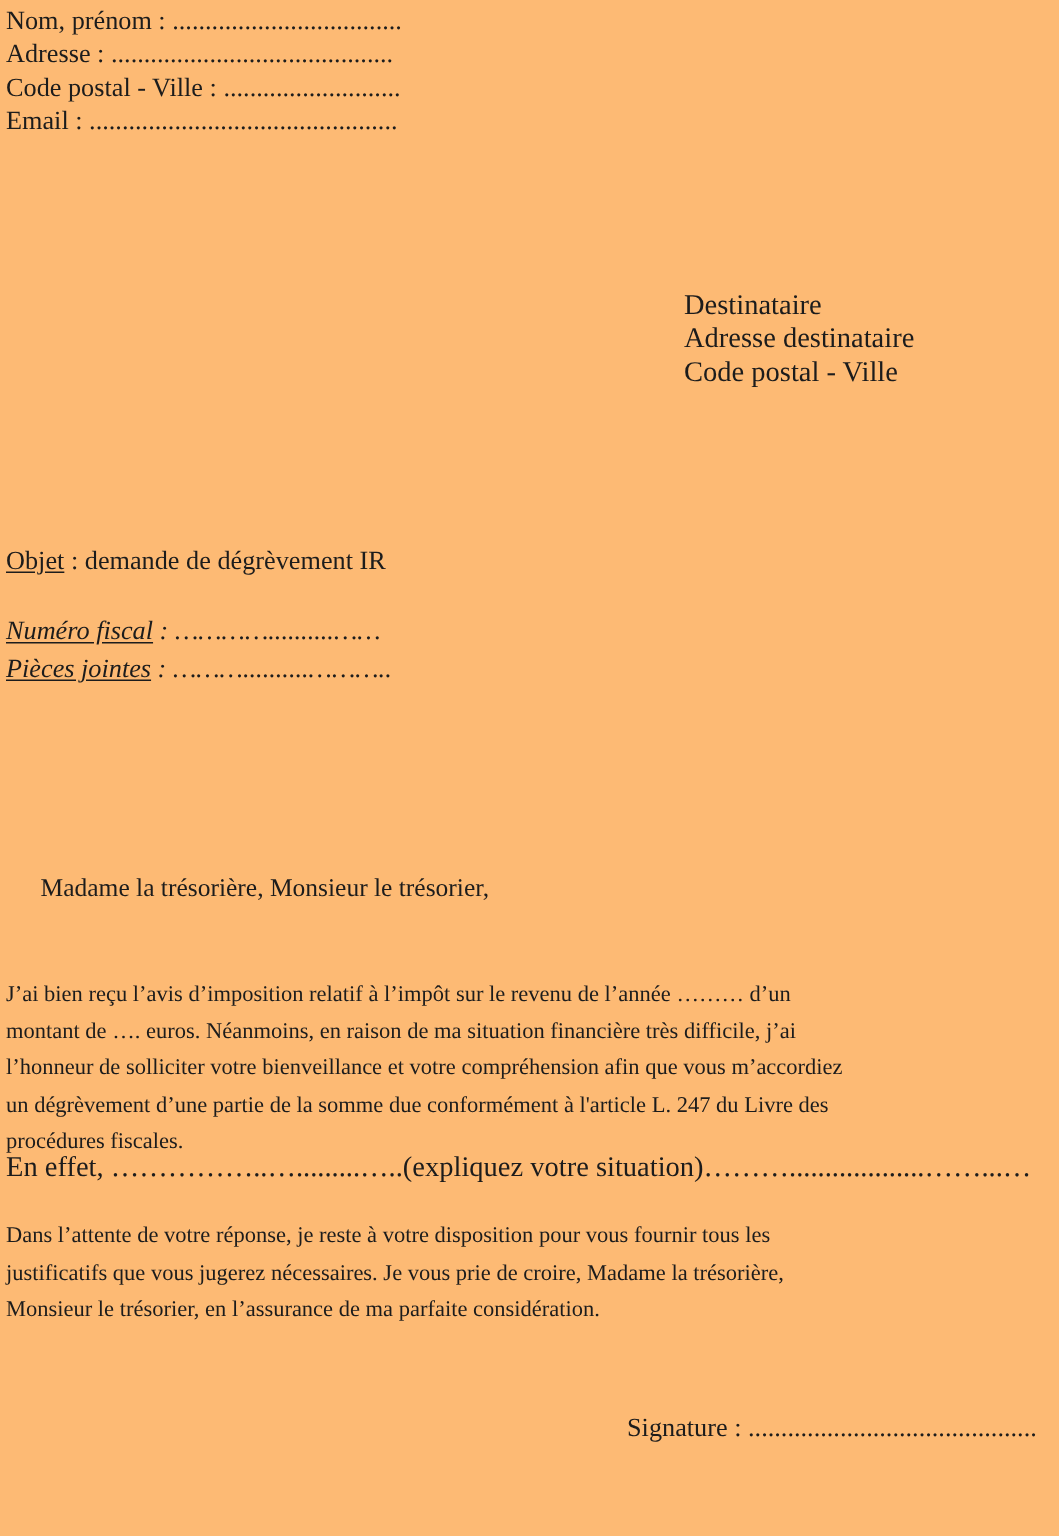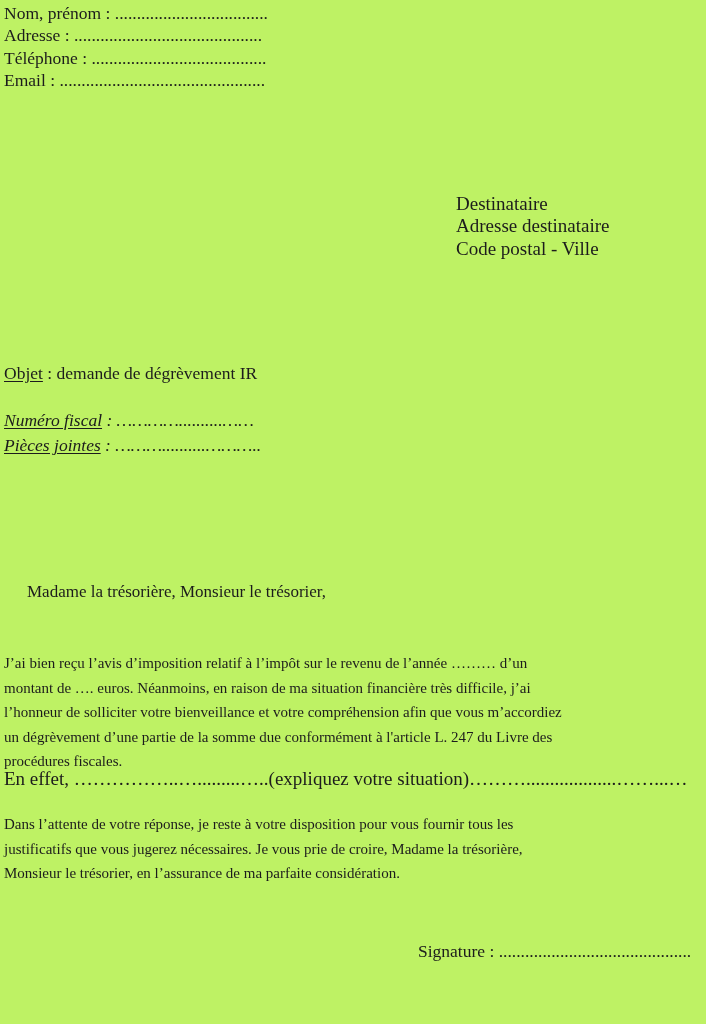--- a/index.html
+++ b/index.html
@@ -4,21 +4,21 @@
 <style>
   html, body {
     margin: 0;
     padding: 0;
     background: #ffffff;
   }
   .page {
     position: relative;
     width: 706px;
     height: 1024px;
-    background: #bef264;
+    background: #fdba74;
     font-family: "Liberation Serif", serif;
     color: #1c1c1c;
     overflow: hidden;
   }
   .block { position: absolute; }
   .line { white-space: nowrap; }
 
   .sender {
     left: 4px; top: 2px;
     font-size: 17.5px;
@@ -74,21 +74,21 @@
   .u { text-decoration: underline; text-underline-offset: 2px; }
 </style>
 </head>
 <body>
 
 <div class="page">
 
   <div class="block sender">
     <div class="line">Nom, prénom : ...................................</div>
     <div class="line">Adresse : ...........................................</div>
-    <div class="line">Téléphone : ........................................</div>
+    <div class="line">Code postal - Ville : ...........................</div>
     <div class="line">Email : ...............................................</div>
   </div>
 
   <div class="block recipient">
     <div class="line">Destinataire</div>
     <div class="line">Adresse destinataire</div>
     <div class="line">Code postal - Ville</div>
   </div>
 
 

